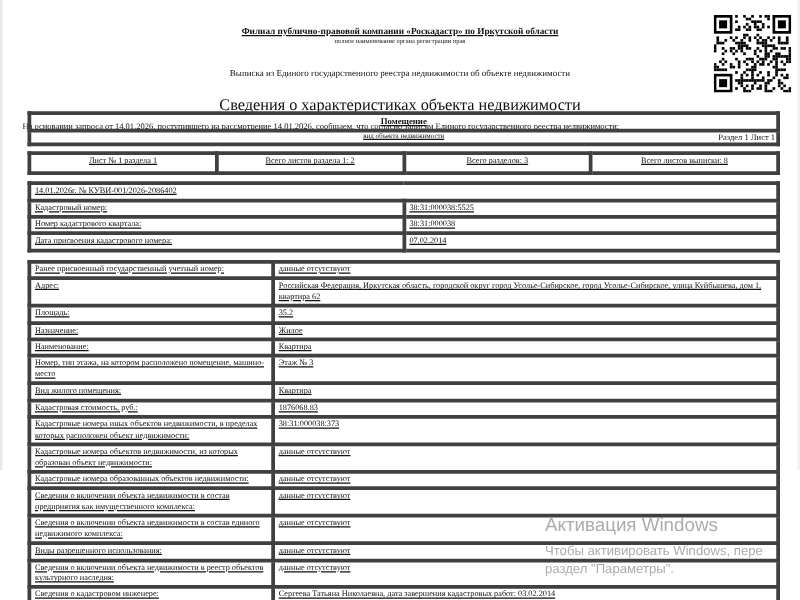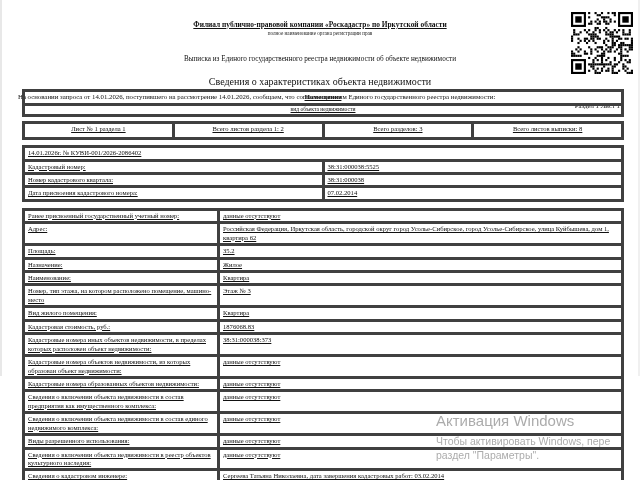--- a/index.html
+++ b/index.html
@@ -9,21 +9,21 @@
     border-left:2px solid #e8e8e8;border-right:2px solid #f0f0f0;
     box-sizing:border-box;
     font-family:"Liberation Serif","DejaVu Serif",serif;
     color:#111;
   }
   
   .hdr{position:absolute;left:0;top:0;width:100%;text-align:center;}
   .org-title{margin-top:20px;font-size:7.4px;font-weight:bold;text-decoration:underline;}
   .org-sub{font-size:5.2px;margin-top:1px;color:#222;}
   .doc-title{font-size:7.2px;margin-top:19px;}
-  .section-title{font-size:10px;margin-top:13px;}
+  .section-title{font-size:13px;margin-top:13px;}
   .request-line{font-size:6.8px;margin:6px 18px 0 16px;text-align:left;}
   .section-page{font-size:6.8px;margin:2px 18px 0 0;text-align:right;}
   
   .qr{position:absolute;top:12px;right:5px;width:62px;height:62px;background:#fff;}
   .qr svg{width:62px;height:62px;display:block;}
   
   .content{position:absolute;left:20px;top:89px;width:602px;}
   table{border-collapse:collapse;width:602px;table-layout:fixed;}
   td{border:3px solid #404040;padding:1px 3px;font-size:6.6px;line-height:1.28;vertical-align:top;word-wrap:break-word;text-decoration:underline;}
   .tA{margin-bottom:4px;}

